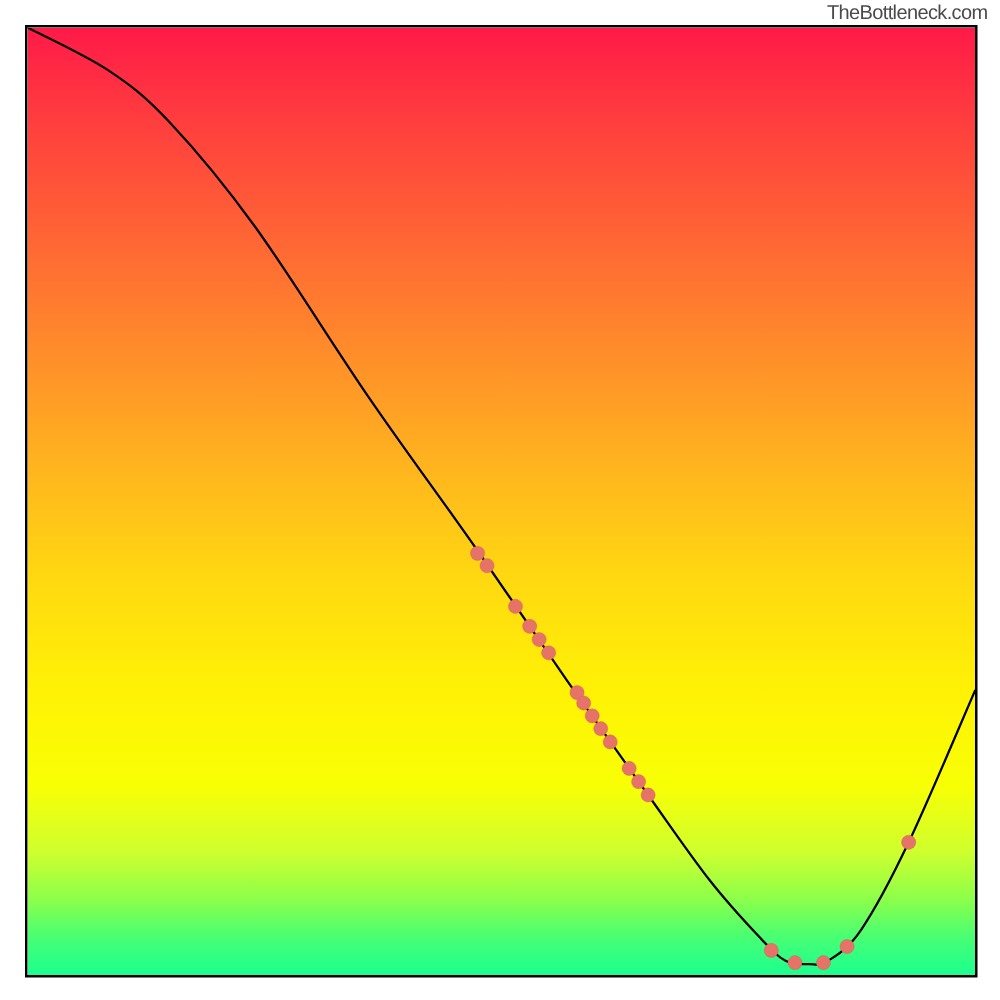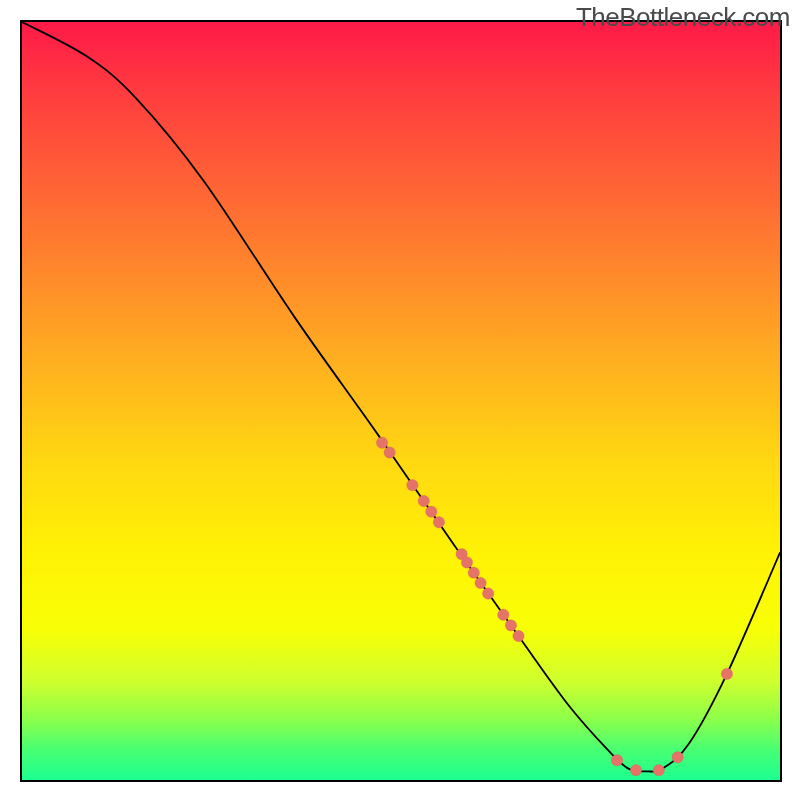--- a/index.html
+++ b/index.html
@@ -12,21 +12,21 @@
     position: relative;
     width: 800px;
     height: 800px;
     margin: 0 auto;
   }
   .watermark {
     position: absolute;
     top: 2px;
     right: 10px;
     color: #4a4a4a;
-    font-size: 26px;
+    font-size: 16px;
     letter-spacing: -0.5px;
     user-select: none;
     z-index: 5;
   }
   .plot {
     position: absolute;
     left: 20px;
     top: 20px;
     width: 762px;
     height: 762px;

